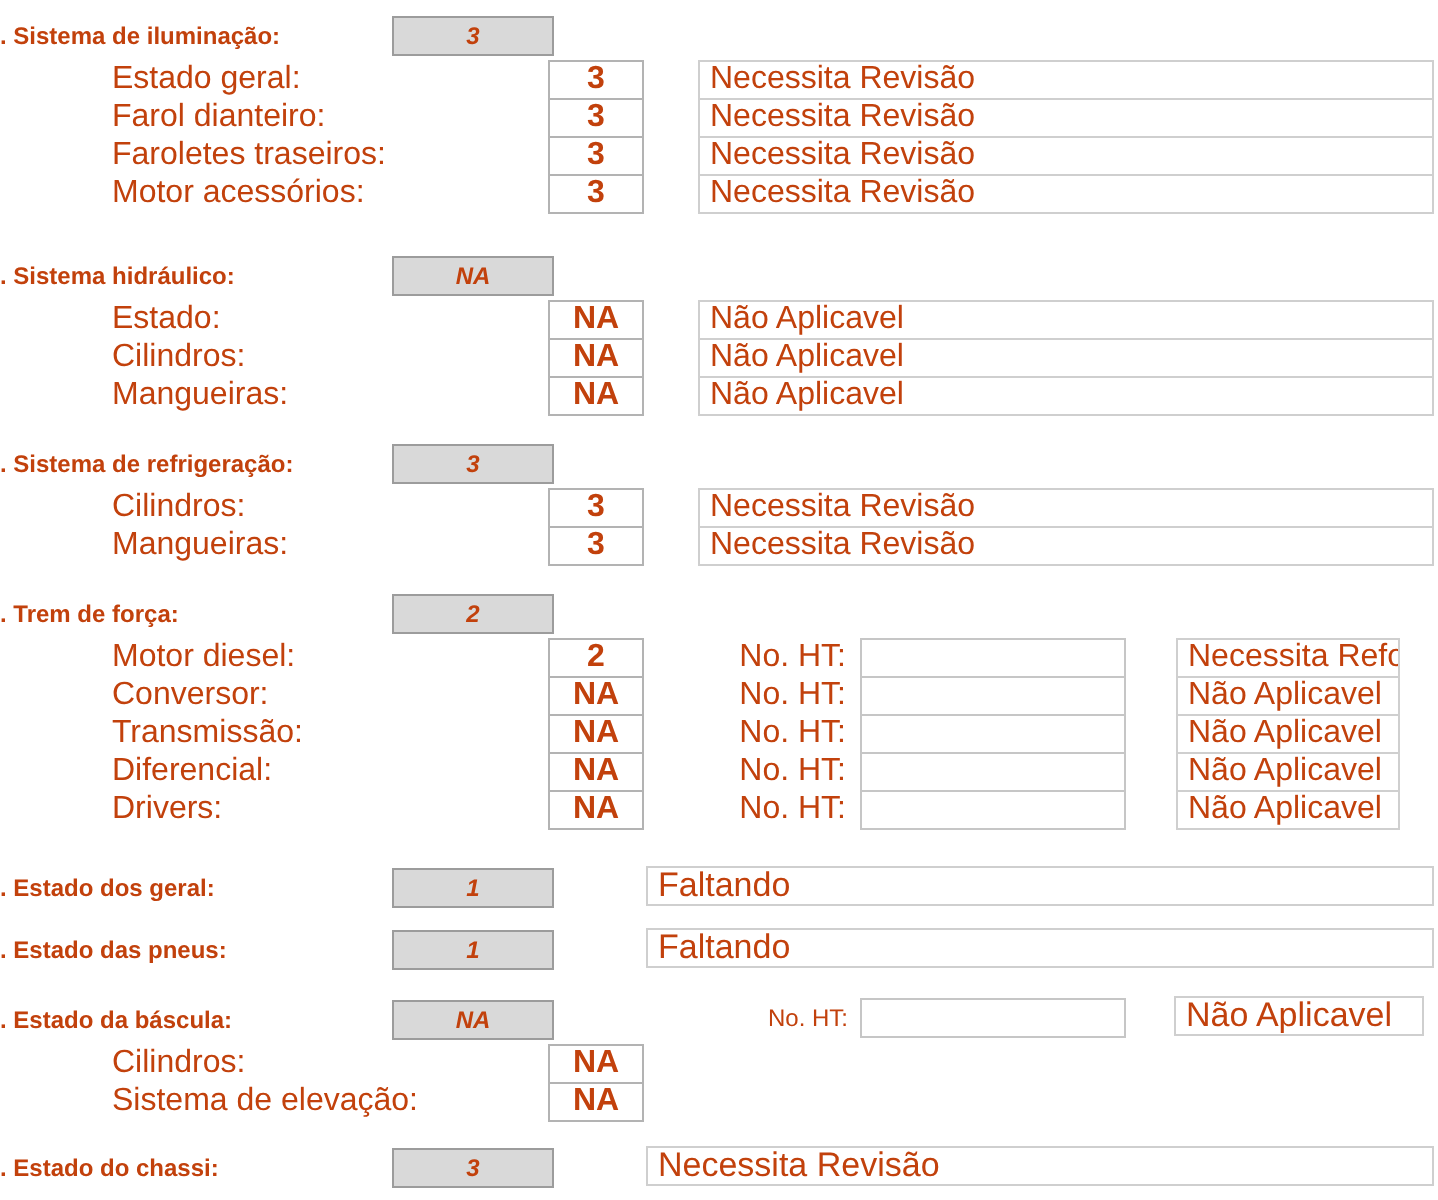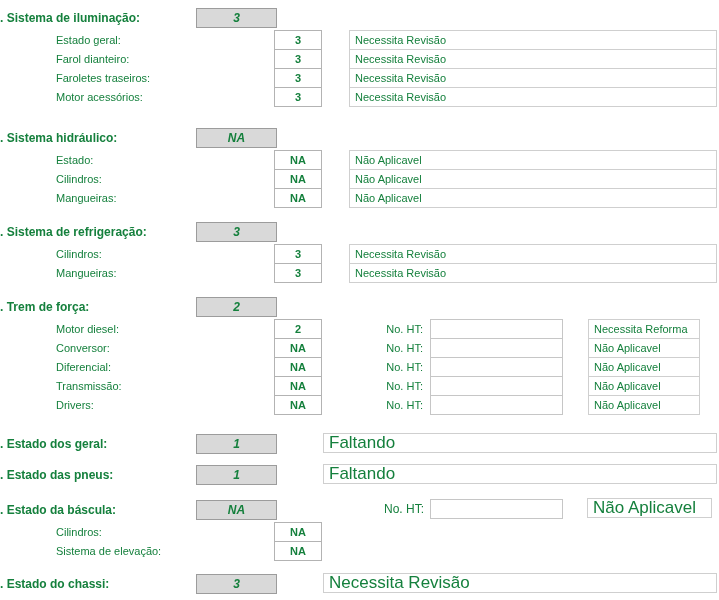--- a/index.html
+++ b/index.html
@@ -1,23 +1,23 @@
 <!DOCTYPE html>
 <html><head>
 <meta charset="utf-8">
 <style>
   html,body{margin:0;padding:0;background:#fff;}
   #page{position:relative;width:719px;height:600px;background:#ffffff;overflow:hidden;
-        font-family:"Liberation Sans",sans-serif;font-size:12px;color:#15803d;}
+        font-family:"Liberation Sans",sans-serif;font-size:12px;color:#c2410c;}
   .sec-label{position:absolute;left:0;font-weight:bold;font-size:12px;white-space:nowrap;line-height:16px;}
   .score-box{position:absolute;left:196px;width:81px;height:20px;background:#d9d9d9;
              border:1px solid #9c9c9c;box-sizing:border-box;text-align:center;
              font-weight:bold;font-style:italic;font-size:12px;line-height:18px;}
   .stack{position:absolute;}
-  .stack > div{height:20px;box-sizing:border-box;line-height:18px;font-size:11px;white-space:nowrap;}
+  .stack > div{height:20px;box-sizing:border-box;line-height:18px;font-size:16px;white-space:nowrap;}
   .stack > div + div{margin-top:-1px;}
   .lbl-stack > div{border:1px solid transparent;}
   .val-stack{width:48px;}
   .val-stack > div{border:1px solid #b3b3b3;background:#fff;text-align:center;font-weight:bold;}
   .status-stack > div{border:1px solid #cfcfcf;background:#fff;padding-left:5px;overflow:hidden;}
   .htl-stack{width:67px;}
   .htl-stack > div{border:1px solid transparent;text-align:right;padding-right:3px;}
   .htb-stack{width:133px;}
   .htb-stack > div{border:1px solid #c6c6c6;background:#fff;}
   .status-box{position:absolute;height:20px;border:1px solid #cfcfcf;background:#fff;
@@ -83,22 +83,22 @@
   <div class="stack status-stack" style="left:349px;top:244px;width:368px">
     <div>Necessita Revisão</div>
     <div>Necessita Revisão</div>
   </div>
 
   <div class="sec-label" style="top:299px">. Trem de força:</div>
   <div class="score-box" style="top:297px">2</div>
   <div class="stack lbl-stack" style="left:55px;top:319px;width:215px">
     <div>Motor diesel:</div>
     <div>Conversor:</div>
+    <div>Transmissão:</div>
     <div>Diferencial:</div>
-    <div>Transmissão:</div>
     <div>Drivers:</div>
   </div>
   <div class="stack val-stack" style="left:274px;top:319px">
     <div>2</div>
     <div>NA</div>
     <div>NA</div>
     <div>NA</div>
     <div>NA</div>
   </div>
   <div class="stack htl-stack" style="left:360px;top:319px">

